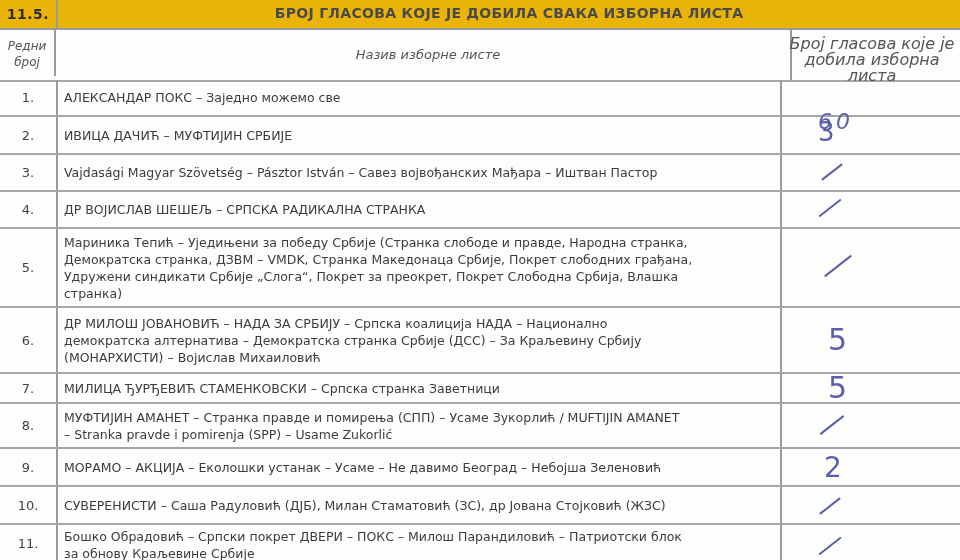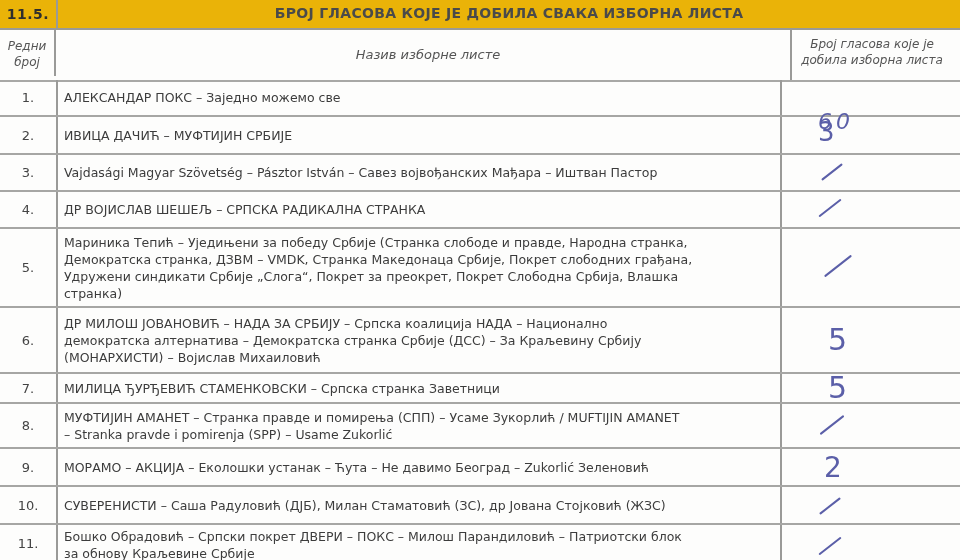--- a/index.html
+++ b/index.html
@@ -37,21 +37,21 @@
     font-style: italic; font-size: 12px; line-height: 16px;
     text-align: center; padding-top: 8px; box-sizing: border-box; color: #555;
   }
   .colhead .c2 {
     position: absolute; left: 66px; width: 724px; top: 0; height: 50px;
     border-right: 2px solid #9a9a98;
     font-style: italic; font-size: 13px; line-height: 50px; text-align: center; color: #555;
   }
   .colhead .c3 {
     position: absolute; left: 784px; right: 0; top: 0; height: 50px;
-    font-style: italic; font-size: 12px; line-height: 16px; text-align: center;
+    font-style: italic; font-size: 16px; line-height: 16px; text-align: center;
     padding-top: 6px; box-sizing: border-box; color: #555;
   }
   .row {
     position: absolute; left: 0; width: 960px;
     border-bottom: 2px solid #a6a6a4;
     box-sizing: border-box;
   }
   .row .num {
     position: absolute; left: 0; top: 0; bottom: 0; width: 56px;
     border-right: 2px solid #9a9a98;
@@ -179,21 +179,21 @@
 – Stranka pravde i pomirenja (SPP) – Usame Zukorlić</span>
       </div>
     <div class="votes">
       <div class="slash" style="left:47px;top:6px;height:30px;"></div>
     </div>
   </div>
 
   <div class="row" style="top:449px;height:38px;">
     <div class="num">9.</div>
     <div class="name">
-        <span>МОРАМО – АКЦИЈА – Еколошки устанак – Ћута – Не давимо Београд – Zukorlić Зеленовић</span>
+        <span>МОРАМО – АКЦИЈА – Еколошки устанак – Усаме – Не давимо Београд – Небојша Зеленовић</span>
       </div>
     <div class="votes">
       <span class="hw" style="left:40px;top:2px;font-size:28px;">2</span>
     </div>
   </div>
 
   <div class="row" style="top:487px;height:38px;">
     <div class="num">10.</div>
     <div class="name">
         <span>СУВЕРЕНИСТИ – Саша Радуловић (ДЈБ), Милан Стаматовић (ЗС), др Јована Стојковић (ЖЗС)</span>

